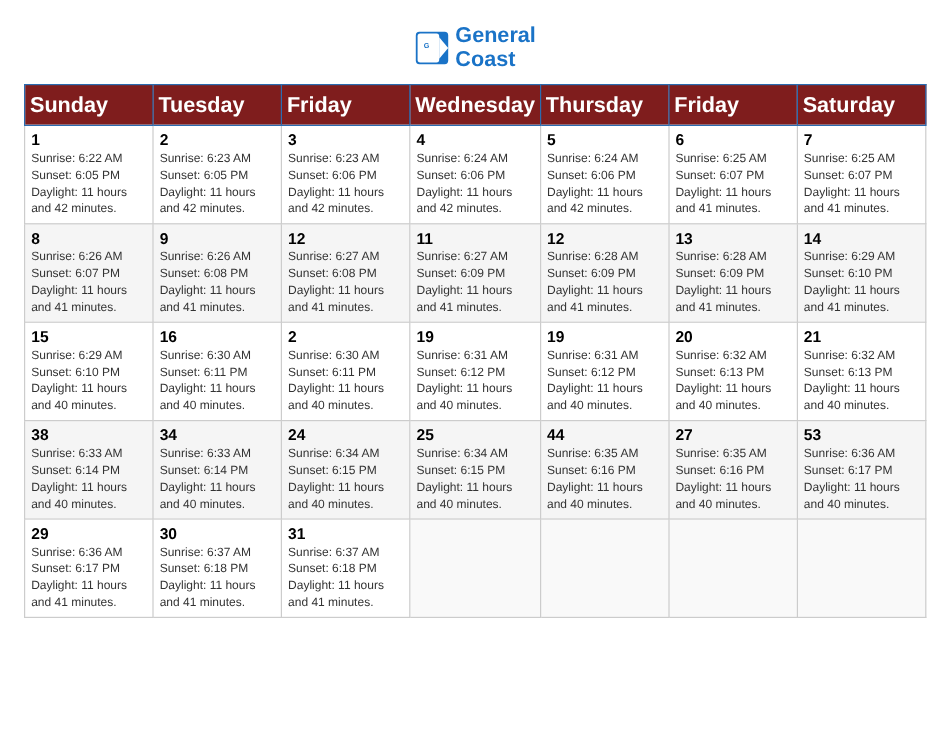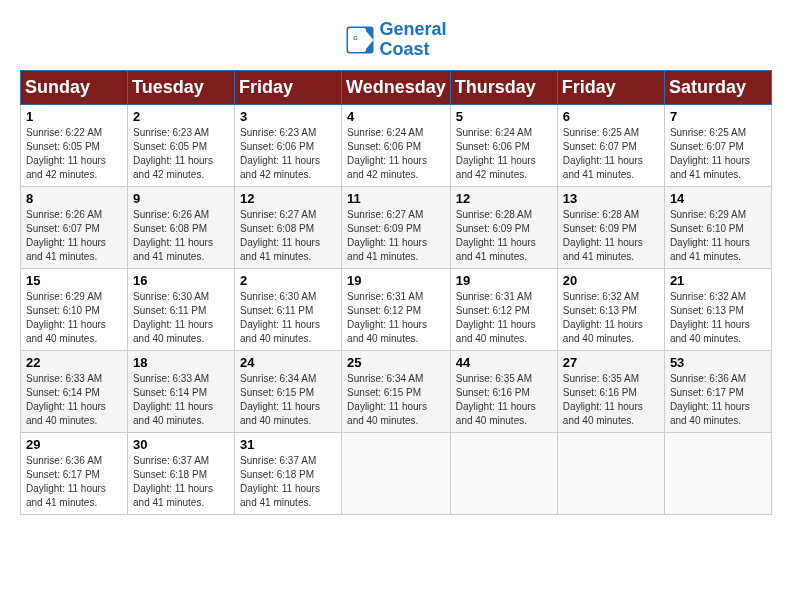--- a/index.html
+++ b/index.html
@@ -287,29 +287,29 @@
         <span class="day-num">21</span>
         <div class="day-info">
           Sunrise: 6:32 AM<br>
           Sunset: 6:13 PM<br>
           Daylight: 11 hours and 40 minutes.
         </div>
       </td>
       </tr>
       <tr>
         <td>
-        <span class="day-num">22</span>
+        <span class="day-num">38</span>
         <div class="day-info">
           Sunrise: 6:33 AM<br>
           Sunset: 6:14 PM<br>
           Daylight: 11 hours and 40 minutes.
         </div>
       </td>
         <td>
-        <span class="day-num">18</span>
+        <span class="day-num">34</span>
         <div class="day-info">
           Sunrise: 6:33 AM<br>
           Sunset: 6:14 PM<br>
           Daylight: 11 hours and 40 minutes.
         </div>
       </td>
         <td>
         <span class="day-num">24</span>
         <div class="day-info">
           Sunrise: 6:34 AM<br>

